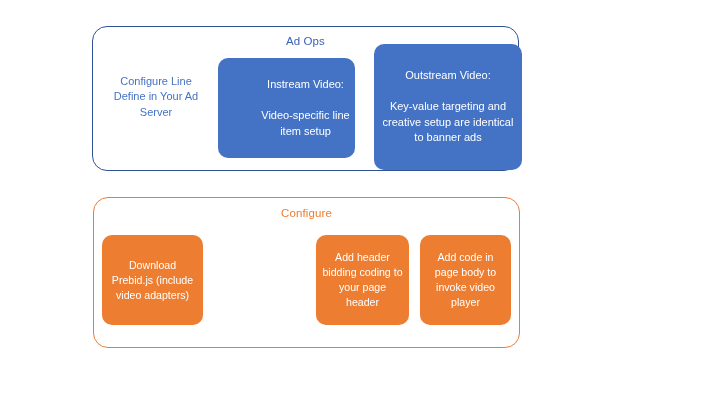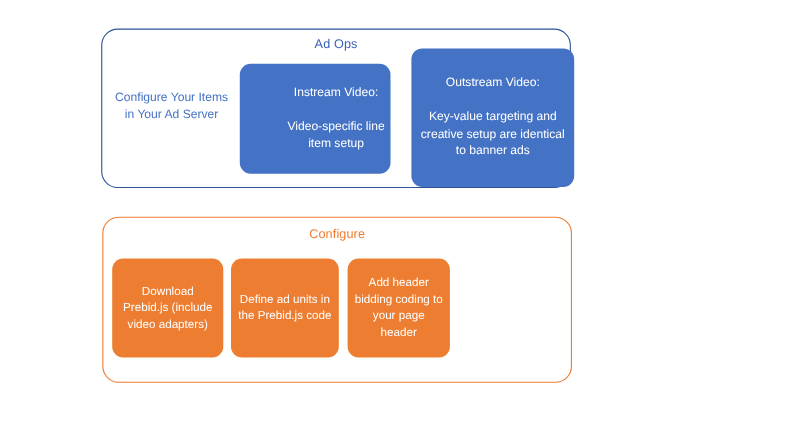--- a/index.html
+++ b/index.html
@@ -133,21 +133,21 @@
 </head>
 <body>
 
 <div class="canvas">
 
   <div class="group group-adops">
     <div class="group-title">Ad Ops</div>
   </div>
 
   <div class="text-block node-configure-line-items">
-    <span>Configure Your Items in Your Ad Server</span>
+    <span>Configure Line Define in Your Ad Server</span>
   </div>
 
   <div class="card card-blue node-instream">
     <span>Instream Video:
 
 Video-specific line item setup</span>
   </div>
 
   <div class="card card-blue node-outstream">
     <span>Outstream Video:
@@ -156,22 +156,22 @@
   </div>
 
   <div class="group group-developers">
     <div class="group-title">Configure</div>
   </div>
 
   <div class="card card-orange dev-card node-download-prebid">
     <span>Download Prebid.js (include video adapters)</span>
   </div>
 
-  <div class="card card-orange dev-card node-define-ad-units">
-    <span>Define ad units in the Prebid.js code</span>
-  </div>
 
   <div class="card card-orange dev-card node-header-bidding">
     <span>Add header bidding coding to your page header</span>
   </div>
 
+  <div class="card card-orange dev-card node-invoke-player">
+    <span>Add code in page body to invoke video player</span>
+  </div>
 
 </div>
 
 </body></html>

